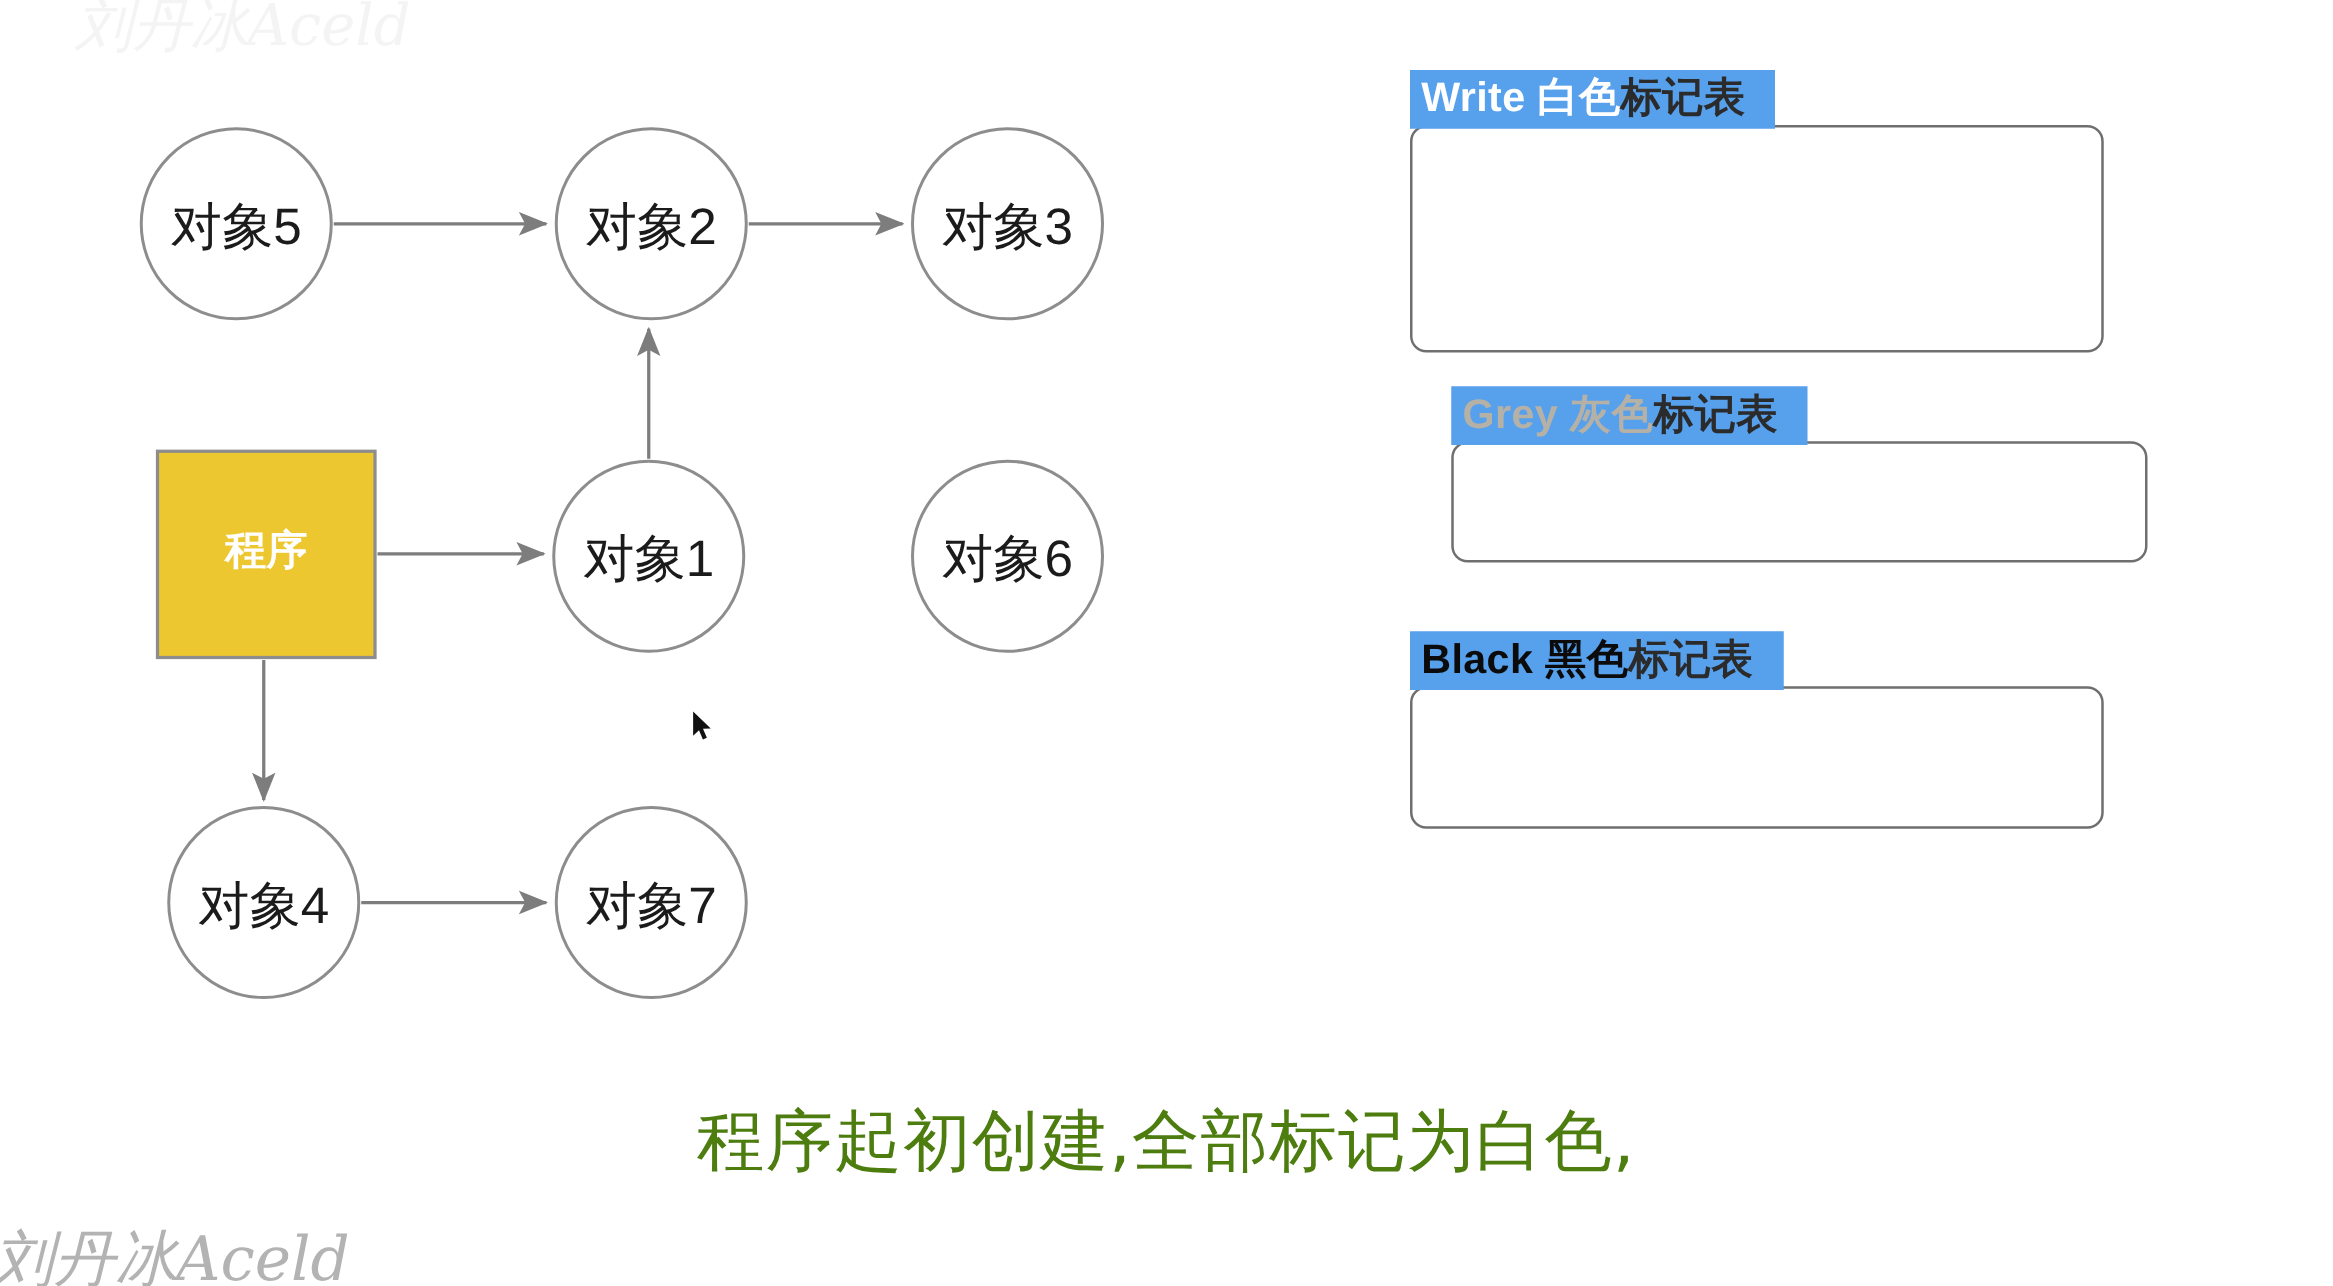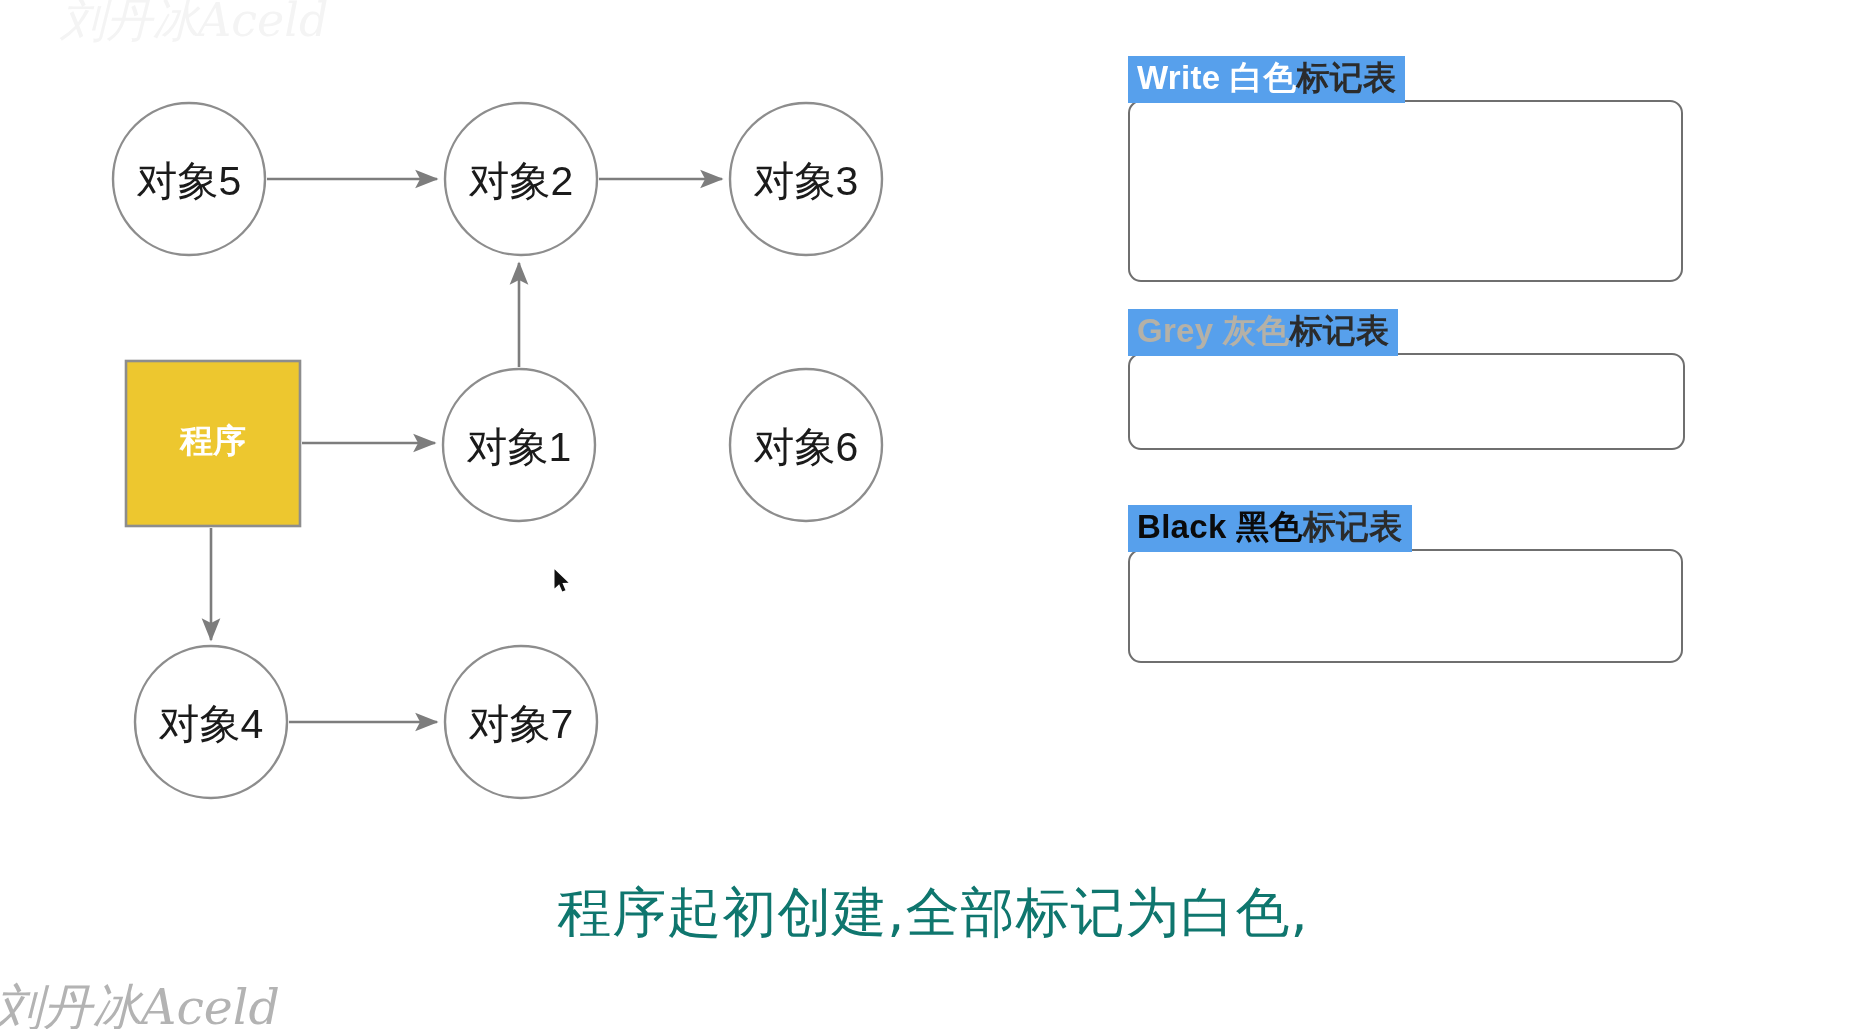--- a/index.html
+++ b/index.html
@@ -65,21 +65,21 @@
   #lists {
     position: absolute;
     left: 1128px;
     top: 56px;
     width: 580px;
   }
   .list-block { position: relative; }
   .list-title {
     display: inline-block;
     background: #57a0ec;
-    padding: 5px 9px 7px 9px;
+    padding: 5px 24px 7px 9px;
     font-size: 33px;
     font-weight: bold;
     line-height: 1.06;
     letter-spacing: 0.3px;
     white-space: nowrap;
     position: relative;
     z-index: 2;
   }
   .t-write  { color: #ffffff; }
   .t-grey   { color: #b5b1a7; }
@@ -96,21 +96,21 @@
 
   
   #caption {
     position: absolute;
     left: 0;
     top: 878px;
     width: 1866px;
     text-align: center;
     font-size: 54px;
     line-height: 1.30;
-    color: #0f766e;
+    color: #4d7c0f;
     letter-spacing: 1px;
     font-family: "DejaVu Sans", "Liberation Sans", sans-serif;
   }
   #caption div { white-space: nowrap; }
 
   
   #watermark-bottom {
     position: absolute;
     left: -6px;
     top: 975px;
@@ -193,21 +193,21 @@
 
   <div id="lists">
 
     <div class="list-block">
       <div class="list-title">
         <span class="t-write">Write 白色</span><span class="t-suffix">标记表</span>
       </div>
       <div class="list-box" style="width:551px;height:178px;"></div>
     </div>
 
-    <div class="list-block" style="margin-top:27px;">
+    <div class="list-block" style="margin-top:27px;margin-left:33px;">
       <div class="list-title">
         <span class="t-grey">Grey 灰色</span><span class="t-suffix">标记表</span>
       </div>
       <div class="list-box" style="width:553px;height:93px;"></div>
     </div>
 
     <div class="list-block" style="margin-top:55px;">
       <div class="list-title">
         <span class="t-black">Black 黑色</span><span class="t-suffix">标记表</span>
       </div>

